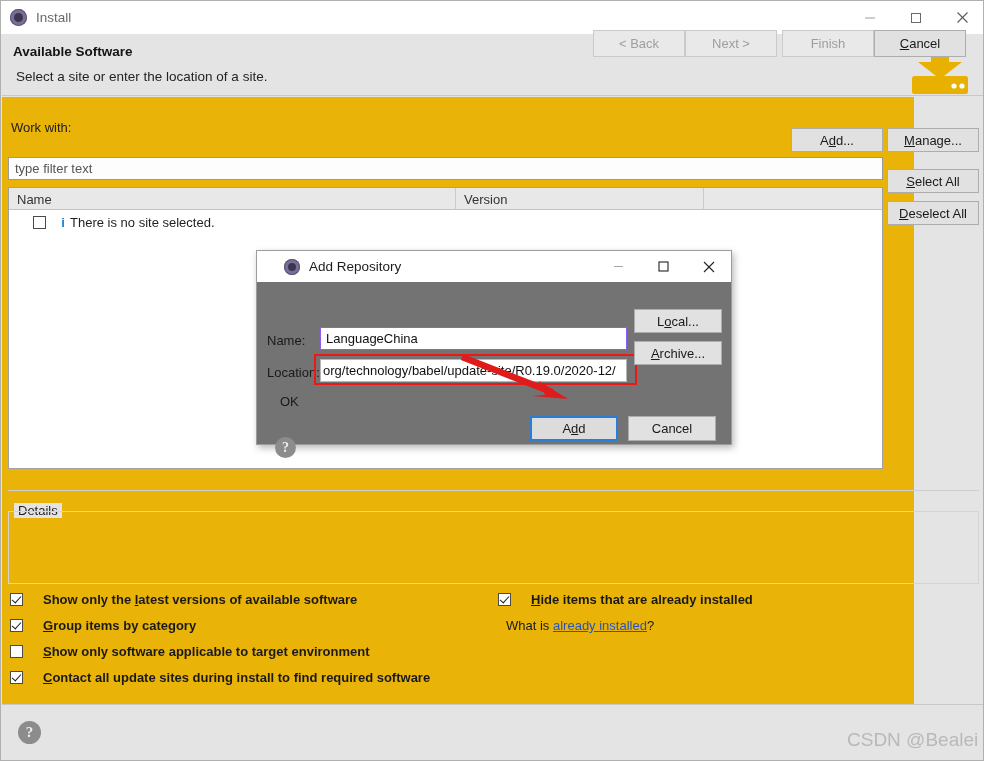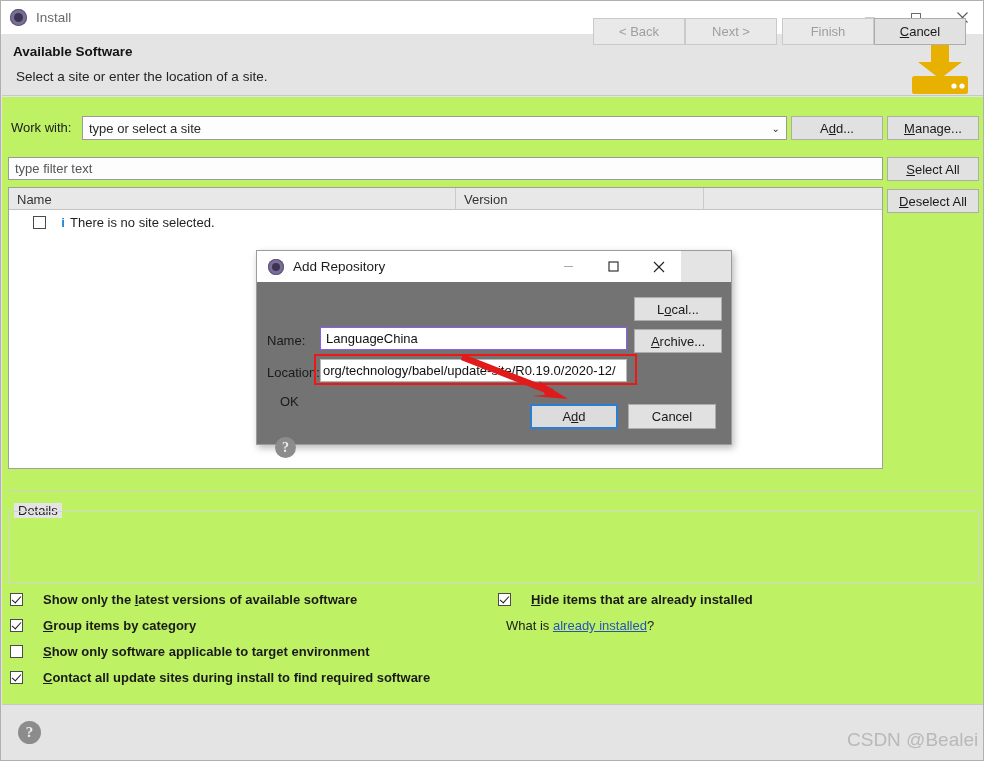--- a/index.html
+++ b/index.html
@@ -85,22 +85,22 @@
     font-size: 13.5px; color: #242424;
   }
   .install-icon {
     position: absolute; right: 11px; top: 4px;
     width: 66px; height: 58px;
   }
 
   
   .body-area {
     position: absolute; left: 1px; top: 96px;
-    width: 982px; height: 607px;
-    background: #bef264;
+    width: 912px; height: 607px;
+    background: #eab308;
     padding-left: 16px;
   }
 
   .row-workwith {
     position: absolute; left: 0; top: 19px;
     width: 982px; height: 24px;
   }
   .lbl-workwith {
     position: absolute; left: 9px; top: 4px;
     font-size: 13px;
@@ -122,20 +122,21 @@
   }
   .btn {
     background: #e1e1e1;
     border: 1px solid #adadad;
     font-family: "Liberation Sans", sans-serif;
     font-size: 13px;
     color: #1a1a1a;
     display: flex; align-items: center; justify-content: center;
     cursor: default;
     padding: 0;
+    margin-top: 12px;
   }
   .btn .u { text-decoration: underline; }
   .btn-add-site { position: absolute; left: 789px; top: 0; width: 92px; height: 24px; }
   .btn-manage   { position: absolute; left: 885px; top: 0; width: 92px; height: 24px; }
 
   .filter-input {
     position: absolute; left: 6px; top: 60px;
     width: 875px; height: 23px;
     background: #fdfdfd;
     border: 1px solid #9a9a9a;
@@ -270,23 +271,23 @@
   
   .dialog {
     position: absolute; left: 255px; top: 249px;
     width: 476px; height: 195px;
     background: #e4e4e4;
     border: 1px solid #9c9c9c;
     box-shadow: 2px 3px 7px rgba(0,0,0,0.28);
   }
   .dlg-titlebar {
     position: absolute; left: 0; top: 0;
-    width: 424px; height: 31px;
+    width: 474px; height: 31px;
     background: #ffffff;
-    display: flex; align-items: center;
+    display: flex; align-items: center; padding-left: 16px;
   }
   .dlg-icon {
     margin-left: 11px; margin-right: 9px;
     width: 16px; height: 16px; position: relative; flex: none;
   }
   .dlg-title {
     font-size: 13.5px; color: #1c1c1c;
   }
   .dlg-win-controls {
     position: absolute; right: 0; top: 0; height: 31px;
@@ -407,24 +408,20 @@
         <circle cx="47" cy="48" r="2.6" fill="#ffffff"></circle>
         <circle cx="55" cy="48" r="2.6" fill="#ffffff"></circle>
       </svg>
     </div>
   </div>
 
   <div class="body-area">
 
     <div class="row-workwith">
       <div class="lbl-workwith">Work with:</div>
-      <div class="combo">
-        <span class="combo-text">type or select a site</span>
-        <span class="combo-arrow">⌄</span>
-      </div>
       <button class="btn btn-add-site">
         <span>A</span>
           <span class="u">d</span>
           <span>d...</span>
       </button>
       <button class="btn btn-manage">
         <span class="u">M</span>
           <span>anage...</span>
       </button>
     </div>

